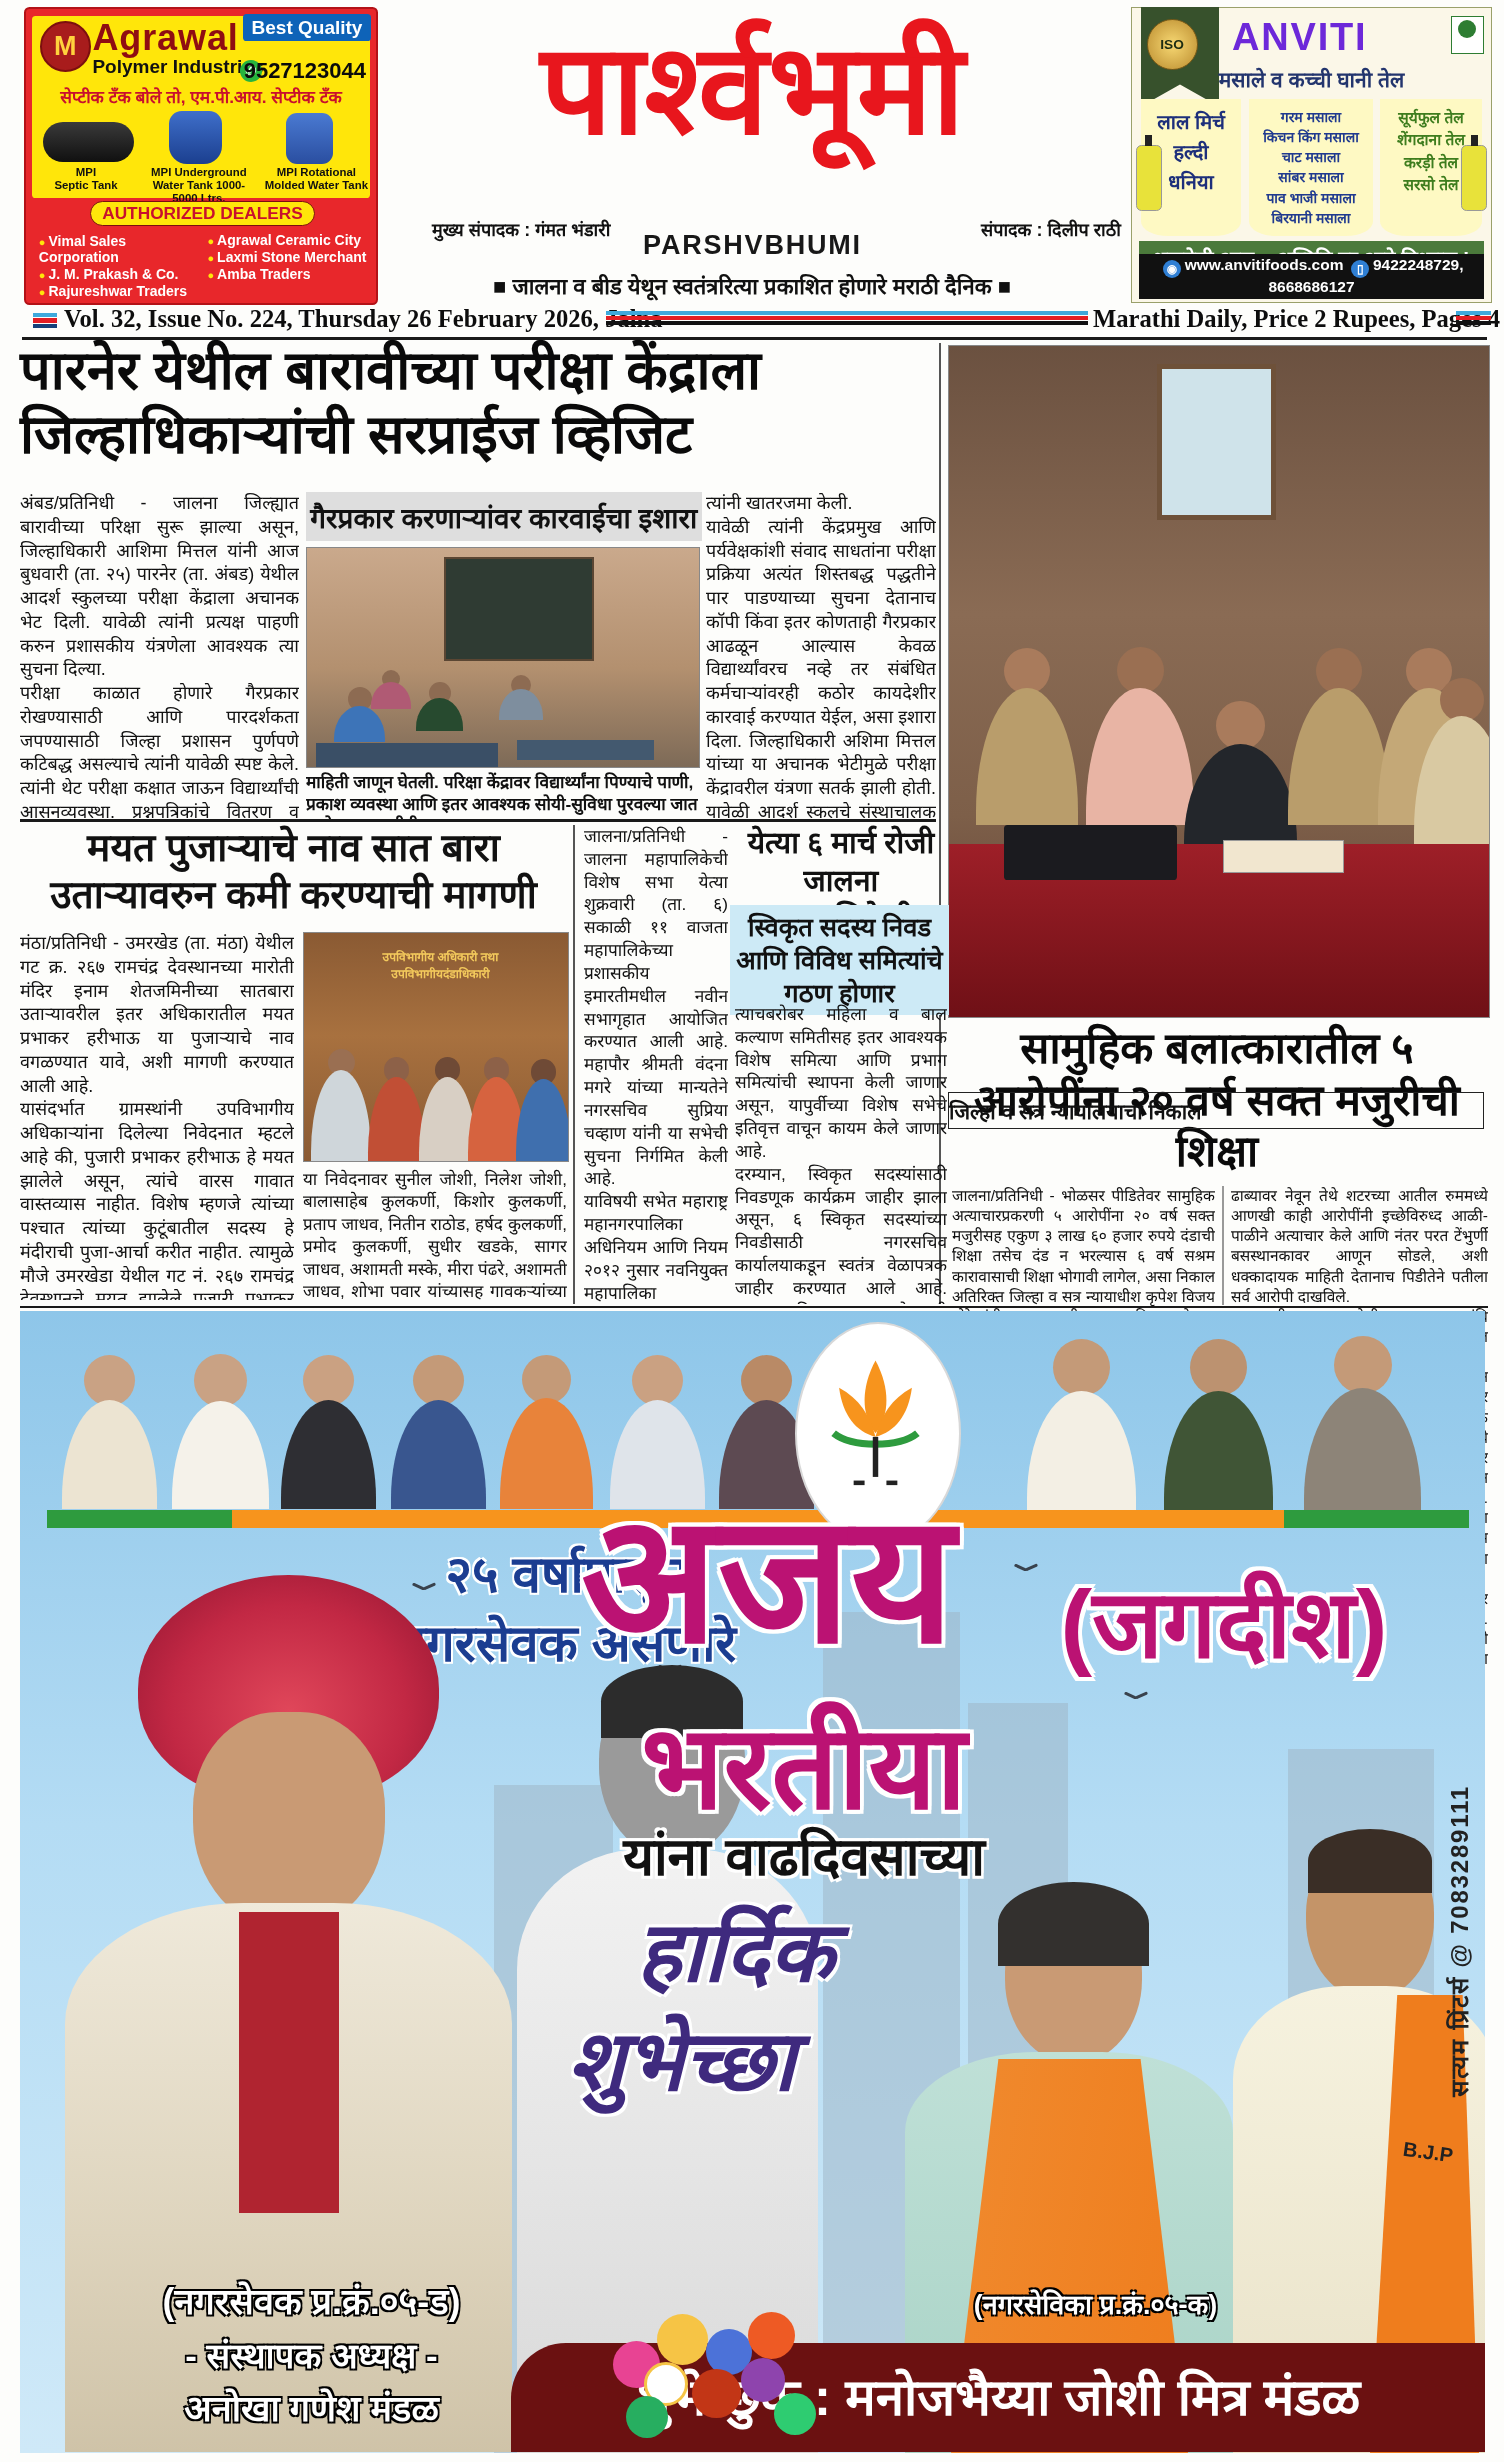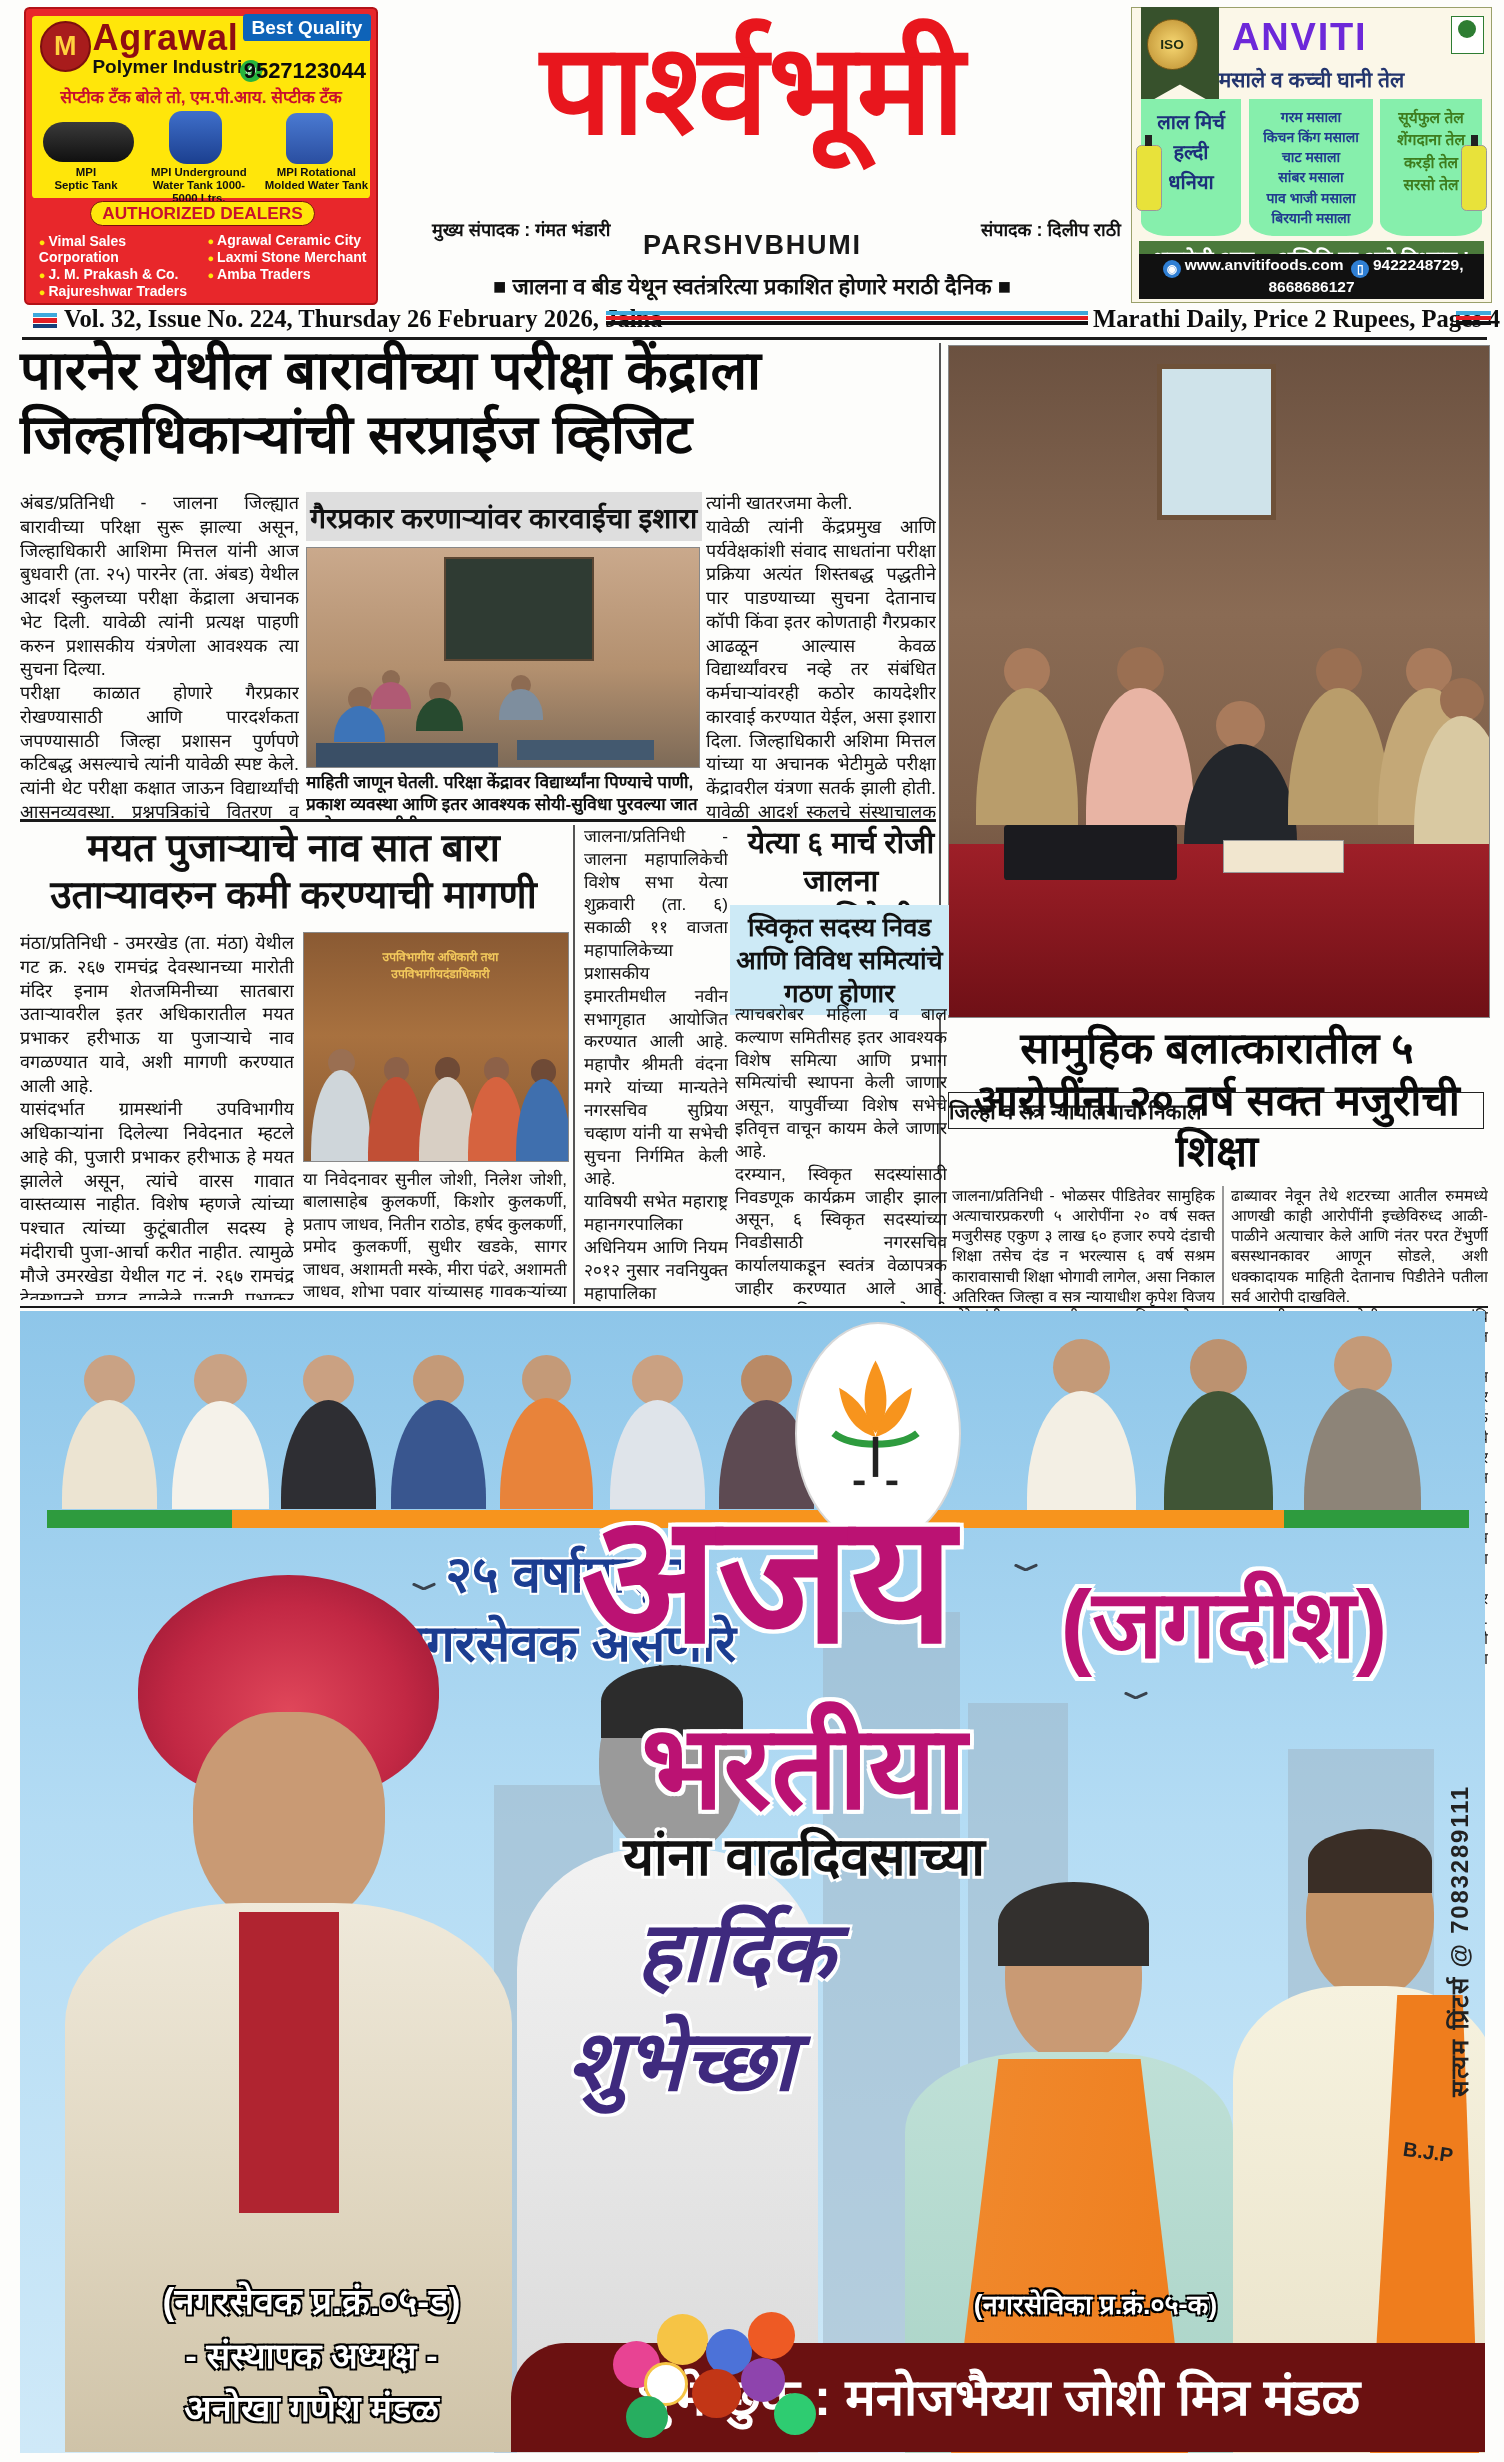--- a/index.html
+++ b/index.html
@@ -31,21 +31,21 @@
   .mast-eng{left:383px;top:230px;width:739px;text-align:center;font-weight:bold;font-size:27px;letter-spacing:1.8px;color:#181818;}
   .mast-tag{left:337px;top:270px;width:830px;text-align:center;font-weight:bold;font-size:22px;color:#101010;}
   
   .adR{left:1131px;top:7.3px;width:359px;height:294px;background:#fbf7e8;border:1.8px solid #9aa06a;}
   .iso-rib{position:absolute;left:9px;top:-1.8px;width:78px;height:100px;background:#37512c;clip-path:polygon(0 0,100% 0,100% 100%,50% 78%,0 100%);}
   .iso-med{position:absolute;left:14.6px;top:11px;width:49px;height:49px;border-radius:50%;background:radial-gradient(#f7d873,#b98a2d);border:1.8px solid #7a5a17;color:#1c2c12;font-weight:bold;font-size:13.7px;text-align:center;line-height:49px;}
   .anv{position:absolute;left:100px;top:7.3px;font-weight:bold;font-size:38px;color:#6d28d9;letter-spacing:1.8px;}
   .anvtag{position:absolute;left:0;right:0;top:57px;text-align:center;font-weight:bold;font-size:21px;color:#23356e;}
   .voc{position:absolute;right:7.3px;top:7.3px;width:31px;height:36px;border:1.8px solid #2e7d32;background:#fff;}
   .voc i{display:block;width:18px;height:18px;margin:3.6px auto 0;border-radius:50%;background:#2e7d32;}
-  .spcol{position:absolute;top:91px;height:137px;background:#86efac;border-radius:0 0 27px 27px/0 0 14.6px 14.6px;padding:7.3px 3.6px;box-sizing:border-box;
+  .spcol{position:absolute;top:91px;height:137px;background:#fef9c3;border-radius:0 0 27px 27px/0 0 14.6px 14.6px;padding:7.3px 3.6px;box-sizing:border-box;
          font-weight:bold;text-align:center;color:#203a8f;}
   .spcol div{line-height:1.45;}
   .oilcol div{color:#3e7d1e;}
   .redcol div{color:#1d2f7b;font-size:20px;line-height:1.5;}
   .bottle{position:absolute;width:24px;height:64px;background:#e8e23a;border-radius:5.5px;border:0.9px solid #999;}
   .bottle::before{content:"";display:block;width:7.3px;height:11px;background:#222;margin:-11px auto 0;}
   .anv-slogan{position:absolute;left:7.3px;right:7.3px;top:233px;background:#4b7a3b;color:#fff;font-weight:bold;font-size:20.5px;text-align:center;padding:2.7px 0;}
   .anv-foot{position:absolute;left:7.3px;right:7.3px;bottom:3.6px;background:#111;color:#fff;font-weight:bold;font-size:15.5px;text-align:center;padding:2.7px 0;}
   .dotic{display:inline-block;width:18px;height:18px;border-radius:50%;background:#2f7fd4;color:#fff;font-size:12px;line-height:18px;text-align:center;margin:0 3.6px;vertical-align:-2.7px;}
   

